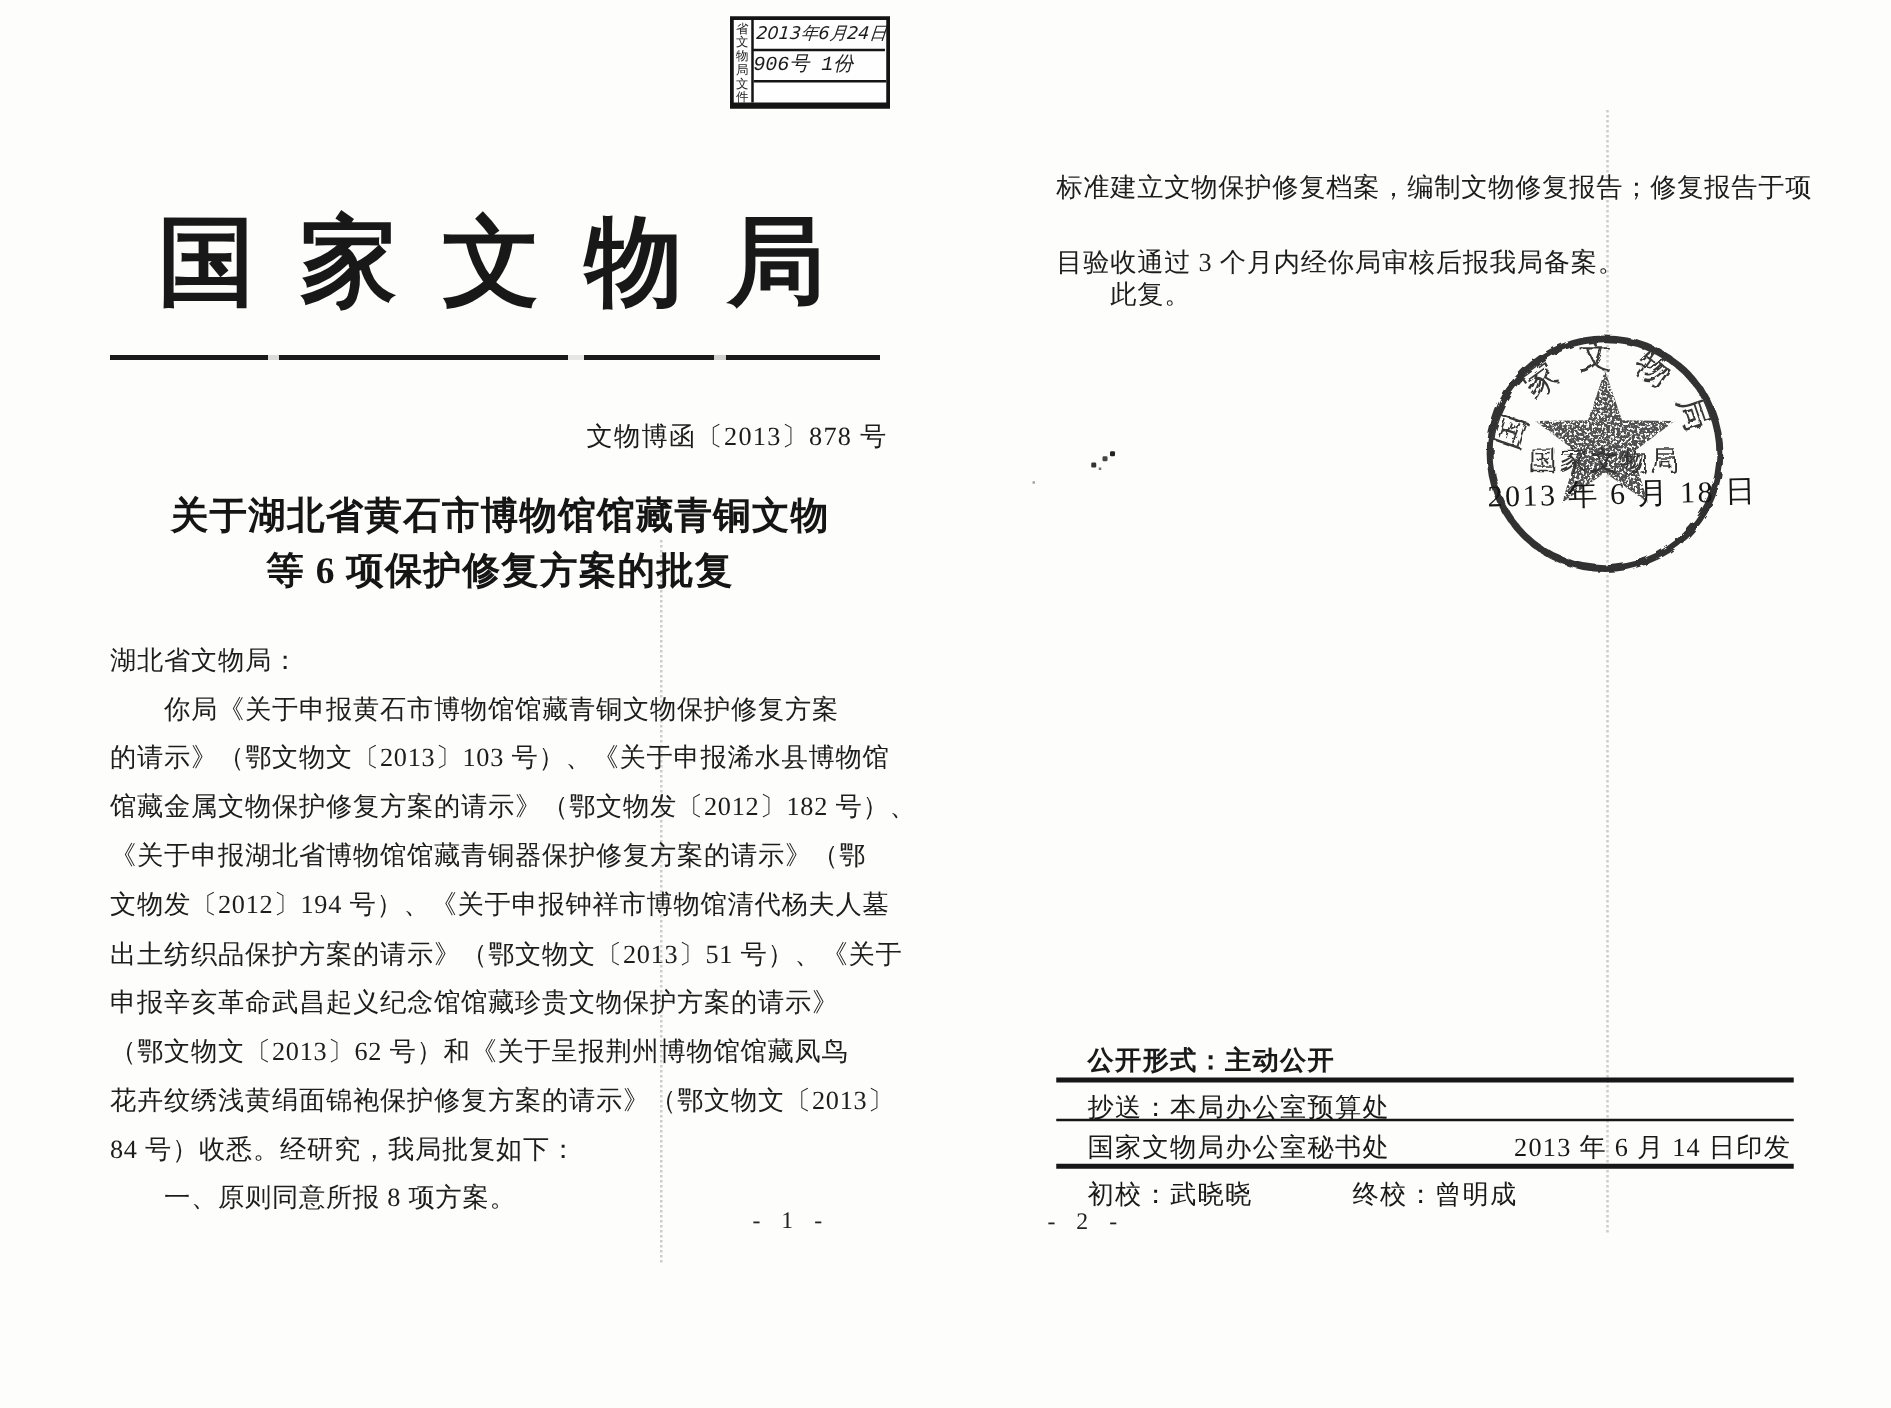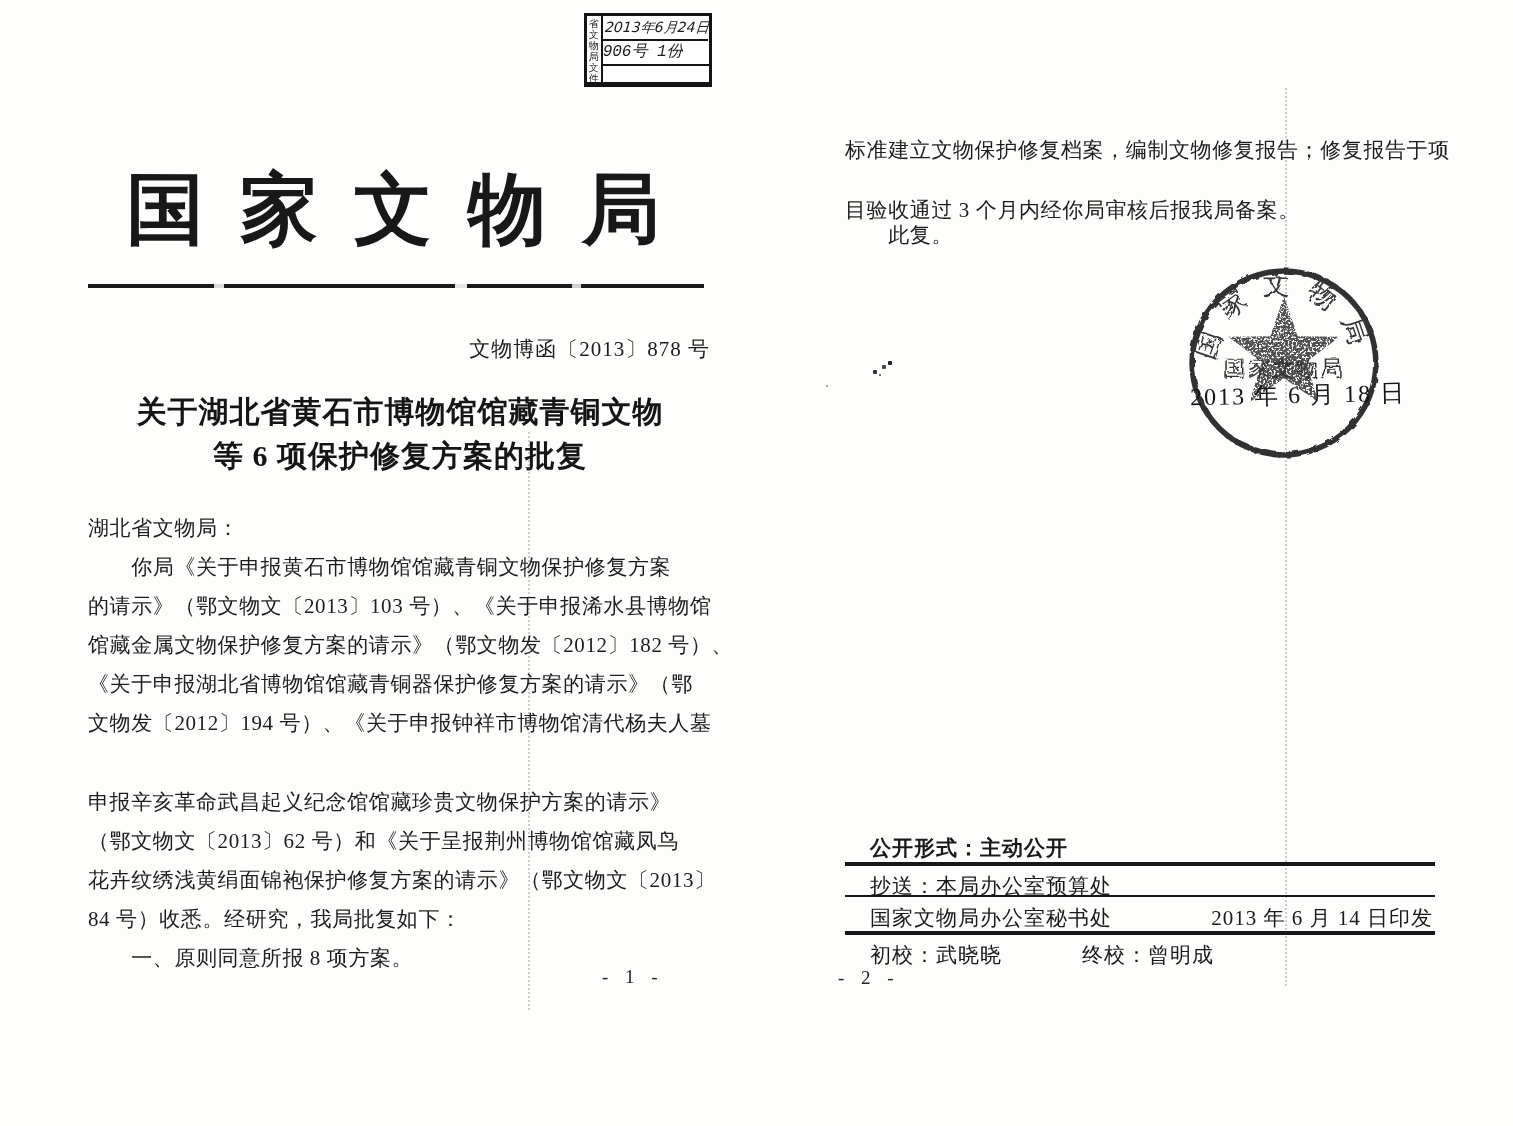--- a/index.html
+++ b/index.html
@@ -105,20 +105,21 @@
 
   <div class="abs title-line" style="top:392px;">关于湖北省黄石市博物馆馆藏青铜文物</div>
   <div class="abs title-line" style="top:436px;">等 6 项保护修复方案的批复</div>
 
   <div class="abs body-line" style="top:514px;">湖北省文物局：</div>
   <div class="abs body-line" style="top:553px;">　　你局《关于申报黄石市博物馆馆藏青铜文物保护修复方案</div>
   <div class="abs body-line" style="top:592px;">的请示》（鄂文物文〔2013〕103 号）、《关于申报浠水县博物馆</div>
   <div class="abs body-line" style="top:631px;">馆藏金属文物保护修复方案的请示》（鄂文物发〔2012〕182 号）、</div>
   <div class="abs body-line" style="top:670px;">《关于申报湖北省博物馆馆藏青铜器保护修复方案的请示》（鄂</div>
   <div class="abs body-line" style="top:709px;">文物发〔2012〕194 号）、《关于申报钟祥市博物馆清代杨夫人墓</div>
+  <div class="abs body-line" style="top:749px;">出土纺织品保护方案的请示》（鄂文物文〔2013〕51 号）、《关于</div>
   <div class="abs body-line" style="top:788px;">申报辛亥革命武昌起义纪念馆馆藏珍贵文物保护方案的请示》</div>
   <div class="abs body-line" style="top:827px;">（鄂文物文〔2013〕62 号）和《关于呈报荆州博物馆馆藏凤鸟</div>
   <div class="abs body-line" style="top:866px;">花卉纹绣浅黄绢面锦袍保护修复方案的请示》（鄂文物文〔2013〕</div>
   <div class="abs body-line" style="top:905px;">84 号）收悉。经研究，我局批复如下：</div>
   <div class="abs body-line" style="top:944px;">　　一、原则同意所报 8 项方案。</div>
 
   <div class="abs pagenum" style="left:602px; top:966px;">- 1 -</div>
 
   <div class="abs fold" style="left:528px; top:432px; height:578px;"></div>
 

